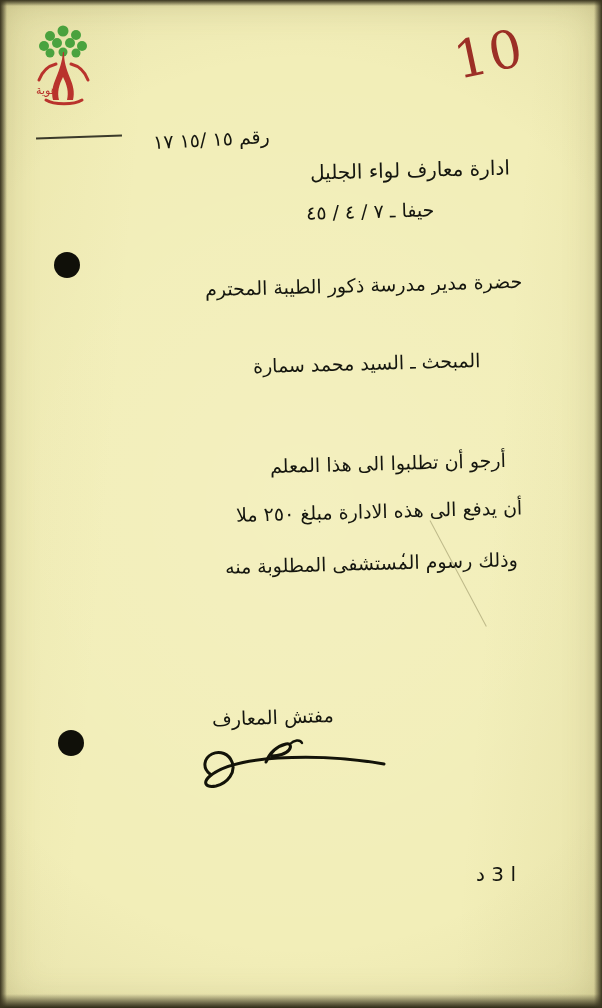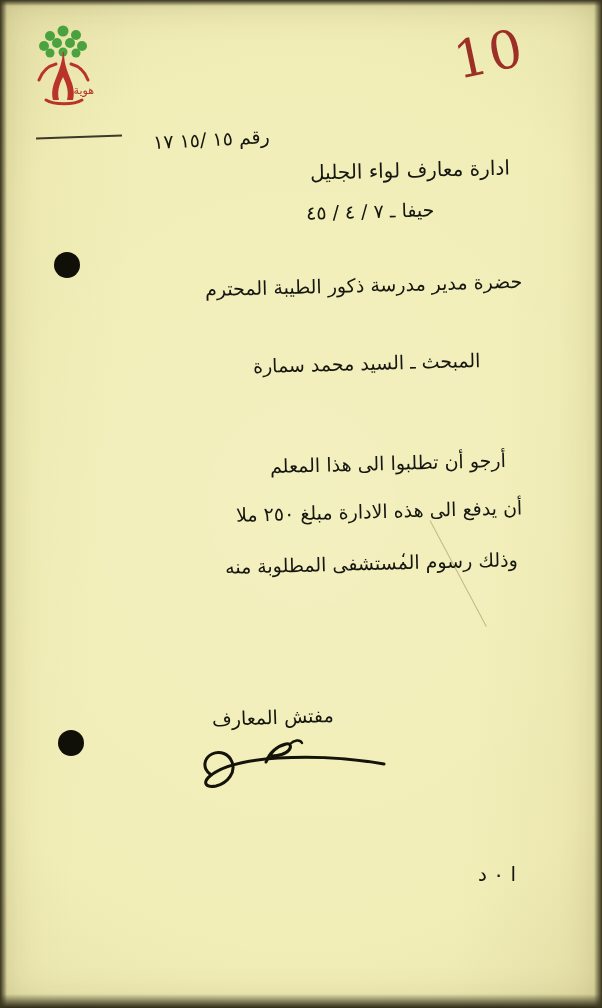--- a/index.html
+++ b/index.html
@@ -52,21 +52,21 @@
     top: 22px;
     width: 78px;
     height: 92px;
   }
   .logo svg { display:block; }
   .logo .logo-word {
     position: absolute;
     left: 10px;
     top: 62px;
     width: 58px;
-    text-align: right;
+    text-align: left;
     font-size: 11px;
     color: #b9332c;
     font-family: "DejaVu Sans", sans-serif;
     letter-spacing: 0px;
   }
 
   
   .page-number {
     position: absolute;
     right: 78px;
@@ -258,21 +258,21 @@
 
   <div class="ink sig-label">مفتش المعارف</div>
   <div class="signature">
     <svg width="232" height="56" viewBox="0 0 232 56" xmlns="http://www.w3.org/2000/svg">
       <path d="M214 28 C180 22, 140 20, 108 22 C78 24, 52 30, 40 40 C32 47, 36 52, 46 50 C58 47, 66 36, 62 26 C59 18, 50 14, 42 18 C34 22, 32 32, 40 38" stroke="#131309" stroke-width="3" fill="none" stroke-linecap="round" stroke-linejoin="round"></path>
       <path d="M96 26 C100 16, 108 10, 116 8 C120 7, 122 10, 119 14 C116 18, 108 20, 102 20" stroke="#131309" stroke-width="3" fill="none" stroke-linecap="round"></path>
       <path d="M120 8 C124 4, 130 3, 132 7" stroke="#131309" stroke-width="2.4" fill="none" stroke-linecap="round"></path>
     </svg>
   </div>
 
-  <div class="ink footer-code">ا ٠ د</div>
+  <div class="ink footer-code">ا 3 د</div>
 
   <div class="dot d1"></div>
   <div class="dot d2"></div>
 
   <div class="crease"></div>
 
   <div class="edge-dark"></div>
   <div class="strip top"></div>
   <div class="strip bottom"></div>
   <div class="strip left"></div>

